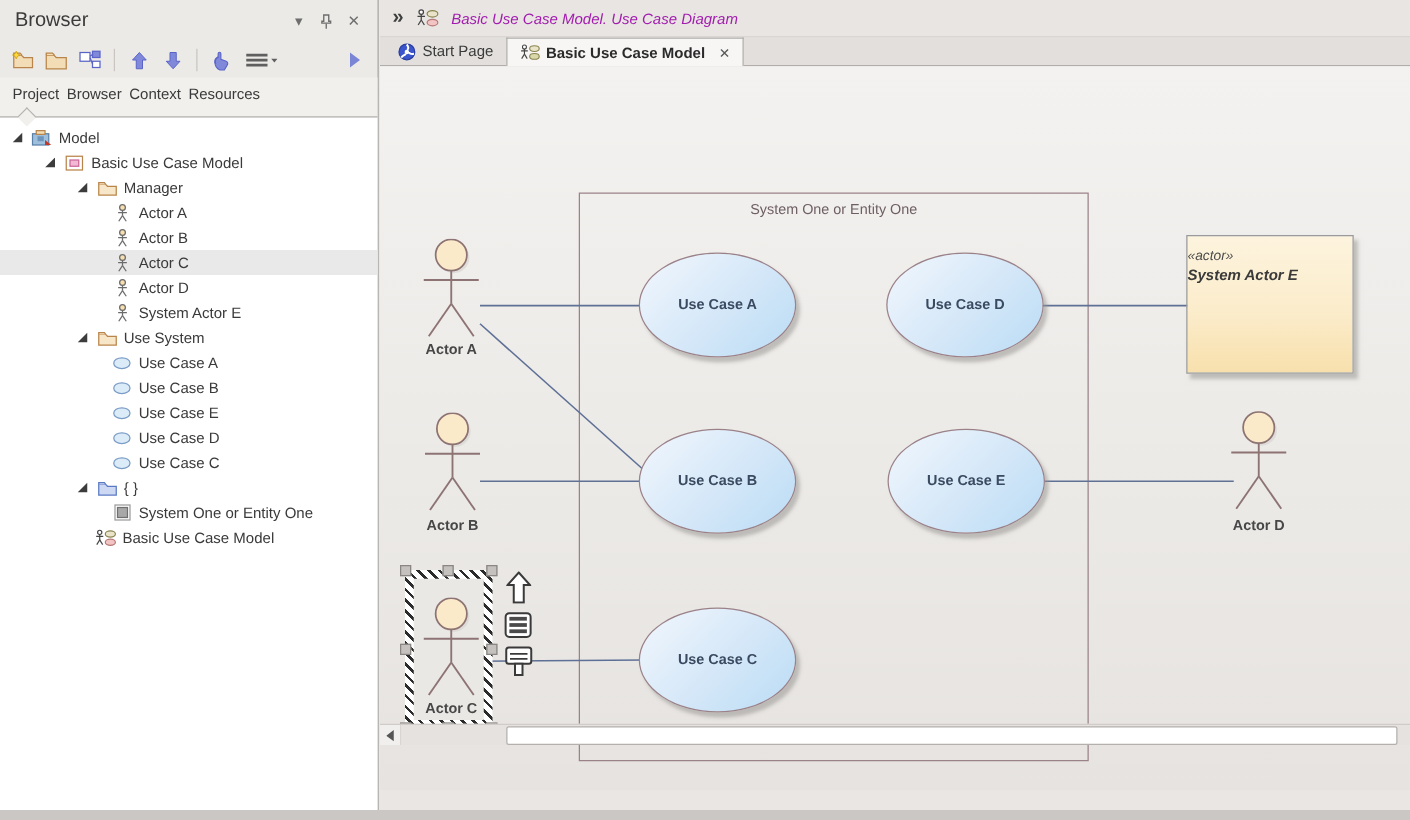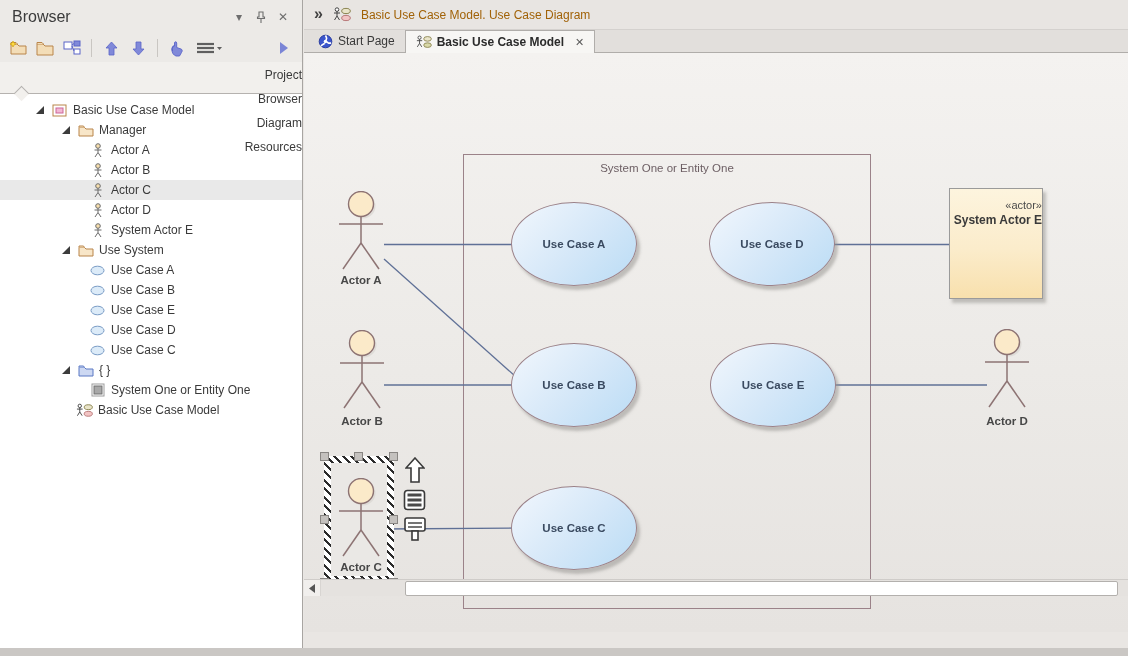--- a/index.html
+++ b/index.html
@@ -11,63 +11,63 @@
   .left-panel { position:absolute; left:0; top:0; width:303px; height:648px;
     background:#eceae7; border-right:1px solid #a8a5a2; display:flex; flex-direction:column; }
   .panel-header { height:34px; display:flex; align-items:center; padding:0 8px 0 12px; }
   .panel-title { font-size:16px; color:#3b3b3b; flex:1; }
   .panel-header .hbtn { width:22px; height:20px; display:flex; align-items:center; justify-content:center;
     color:#6e6e6e; font-size:12px; cursor:default; }
   .toolbar { height:28px; display:flex; align-items:center; padding:0 6px; gap:3px; }
   .tbtn { width:24px; height:22px; display:flex; align-items:center; justify-content:center; border-radius:2px; }
   .tsep { width:1px; height:18px; background:#c9c6c2; margin:0 4px; }
   .tspacer { flex:1; }
-  .nav-tabs { height:32px; display:flex; align-items:flex-end; padding:6px 0 0 10px; gap:6px;
-    border-bottom:1px solid #b5b2af; position:relative; background:#f2f0ed;flex-direction:column; }
+  .nav-tabs { height:32px; display:flex; align-items:flex-start; padding:6px 0 0 10px; gap:6px;
+    border-bottom:1px solid #b5b2af; position:relative; background:#f2f0ed; }
   .nav-tab { font-size:12px; color:#3a3a3a; padding-bottom:4px; }
   .nav-notch { position:absolute; left:16px; bottom:-6px; width:11px; height:11px; background:#f2f0ed;
     border-top:1px solid #b5b2af; border-left:1px solid #b5b2af; transform:rotate(45deg); }
   .tree { flex:1; background:#ffffff; padding-top:6px; overflow:hidden; font-size:12px; color:#3a3a3a; }
   .trow { height:20px; display:flex; align-items:center; gap:5px; white-space:nowrap; }
   .trow.sel { background:#e9e9e9; }
   .tri { width:12px; display:flex; justify-content:center; flex:none; }
   .ticon { width:17px; display:flex; justify-content:center; flex:none; }
   .lv0 { padding-left:8px; } .lv1 { padding-left:34px; } .lv2 { padding-left:60px; }
   .lv3 { padding-left:89px; } .lv2n { padding-left:76px; }
 
   
   .right-area { position:absolute; left:304px; top:0; width:824px; height:656px; }
   .crumb-bar { height:30px; background:#e8e5e2; border-bottom:1px solid #d4d1ce;
     display:flex; align-items:center; padding:0 10px; gap:10px; }
   .crumb-chev { font-size:16px; color:#3f3f3f; font-weight:bold; margin-top:-2px; }
-  .crumb-text { font-size:12px; color:#a16207; }
+  .crumb-text { font-size:12px; color:#a21caf;font-style:italic; }
   .doc-tabbar { height:23px; background:#e2dfdc; border-bottom:1px solid #b0adaa;
     display:flex; align-items:flex-end; padding-left:4px; }
   .doc-tab { height:22px; display:flex; align-items:center; gap:5px; padding:0 10px;
     font-size:12px; color:#3a3a3a;margin-top:16px; }
   .doc-tab.active { background:#f7f6f4; border:1px solid #b0adaa; border-bottom:none;
     height:23px; margin-bottom:-1px; font-weight:bold; color:#2b2b2b; }
   .tab-close { color:#5a5a5a; font-size:11px; margin-left:6px; font-weight:normal; }
 
   
   .canvas { position:relative; width:824px; height:579px;
     background:linear-gradient(#f4f2f0 0%, #eceae7 55%, #e6e3e0 100%); overflow:hidden; }
   .boundary { position:absolute; left:159px; top:101px; width:408px; height:455px;
     border:1px solid #9b8289; }
   .boundary-label { position:absolute; top:7px; left:0; width:100%; text-align:center;
     font-size:11.5px; color:#6d5f64; }
   .uc { position:absolute; width:126px; height:84px; border-radius:50%;
     background:linear-gradient(135deg,#f2f7fd 0%,#d4e7f8 55%,#badcf5 100%);
     border:1px solid #9b8289; box-shadow:3px 4px 3px rgba(152,149,146,.55);
     display:flex; align-items:center; justify-content:center; }
   .uc span { font-size:11.5px; font-weight:bold; color:#3a4a60; }
-  .sysbox { position:absolute; left:645px; top:135px; width:94px; height:111px;
+  .sysbox { position:absolute; left:645px; top:135px; width:134px; height:111px;
     background:linear-gradient(#fdf4de 0%,#fbeccb 55%,#f8e0ad 100%);
     border:1px solid #9a9a9a; box-shadow:3px 4px 3px rgba(152,149,146,.55);
-    text-align:right; padding-top:10px; }
+    text-align:left; padding-top:10px;font-style:italic; }
   .sysbox .stereo { font-size:11px; color:#4a4a4a; }
   .sysbox .sname { font-size:12px; font-weight:bold; color:#3a3a3a; margin-top:2px; }
   .actor { position:absolute; width:48px; height:80px; }
   .actor-label { position:absolute; width:90px; text-align:center; font-size:11.5px;
     font-weight:bold; color:#474747; }
   .conn { position:absolute; left:0; top:0; pointer-events:none; }
 
   .sel-frame { position:absolute; left:20px; top:403px; width:70px; height:127px;
     background:repeating-linear-gradient(45deg,#2b2b2b 0 2px,#ffffff 2px 6px); }
   .sel-inner { position:absolute; left:7px; top:7px; right:7px; bottom:7px; background:#eae8e5; }
@@ -158,27 +158,43 @@
       <span class="tbtn">
         <svg width="10" height="14" viewBox="0 0 10 14">
             <path d="M1 1 L9 7 L1 13 Z" fill="#7b85d6"></path>
           </svg>
       </span>
     </div>
 
     <div class="nav-tabs">
       <span class="nav-tab">Project</span>
       <span class="nav-tab">Browser</span>
-      <span class="nav-tab">Diagram</span>
+      <span class="nav-tab">Context</span>
       <span class="nav-tab">Resources</span>
       <span class="nav-notch"></span>
     </div>
 
     <div class="tree">
 
+      <div class="trow lv0">
+        <span class="tri">
+            <svg width="8" height="8">
+              <path d="M8 0 L8 8 L0 8 Z" fill="#3c3c3c"></path>
+            </svg>
+          </span>
+        <span class="ticon">
+            <svg width="17" height="14" viewBox="0 0 17 14">
+              <rect x="1" y="4" width="13" height="9" fill="#9fc0dd" stroke="#5b80a8"></rect>
+              <rect x="4" y="1.5" width="7" height="3" fill="#f3ddb7" stroke="#b9854a"></rect>
+              <rect x="5" y="6" width="5" height="4" fill="#6f94bb"></rect>
+              <path d="M11 9 l5 4 h-5 z" fill="#c0392b"></path>
+            </svg>
+          </span>
+        <span>Model</span>
+      </div>
 
       <div class="trow lv1">
         <span class="tri">
             <svg width="8" height="8">
               <path d="M8 0 L8 8 L0 8 Z" fill="#3c3c3c"></path>
             </svg>
           </span>
         <span class="ticon">
             <svg width="15" height="13" viewBox="0 0 15 13">
               <rect x="1" y="1" width="13" height="11" fill="#fff" stroke="#b9854a"></rect>

